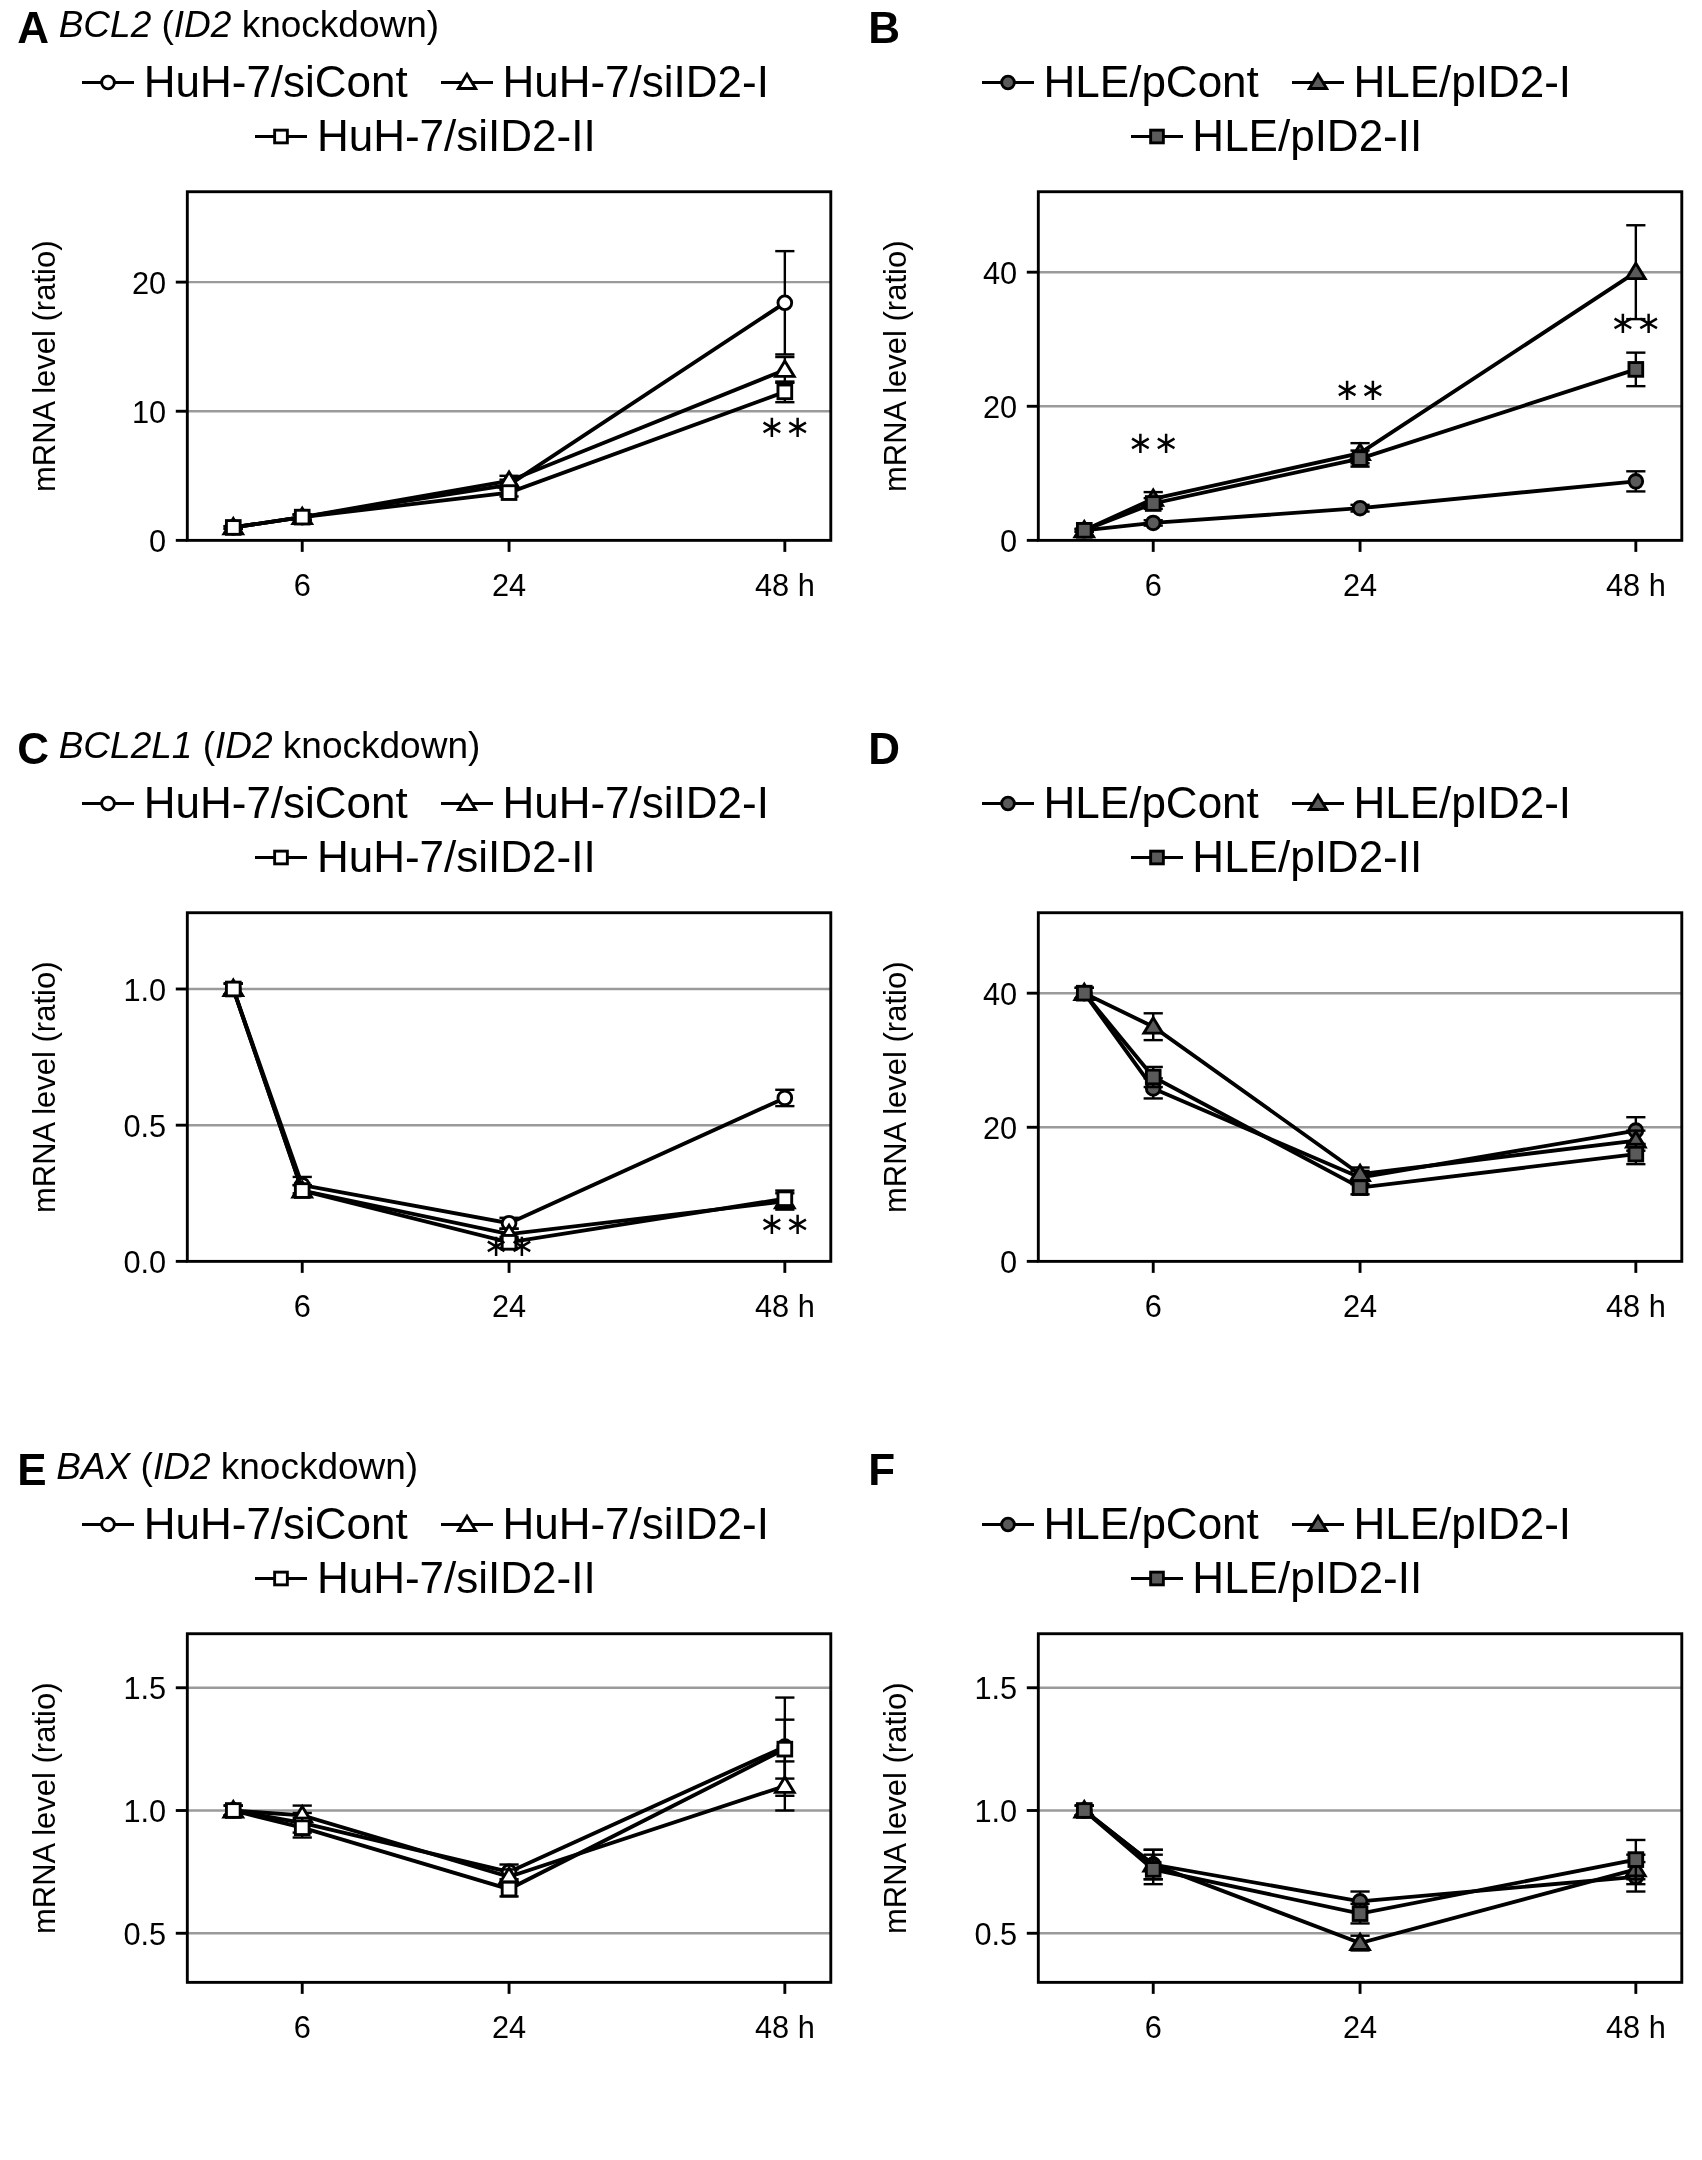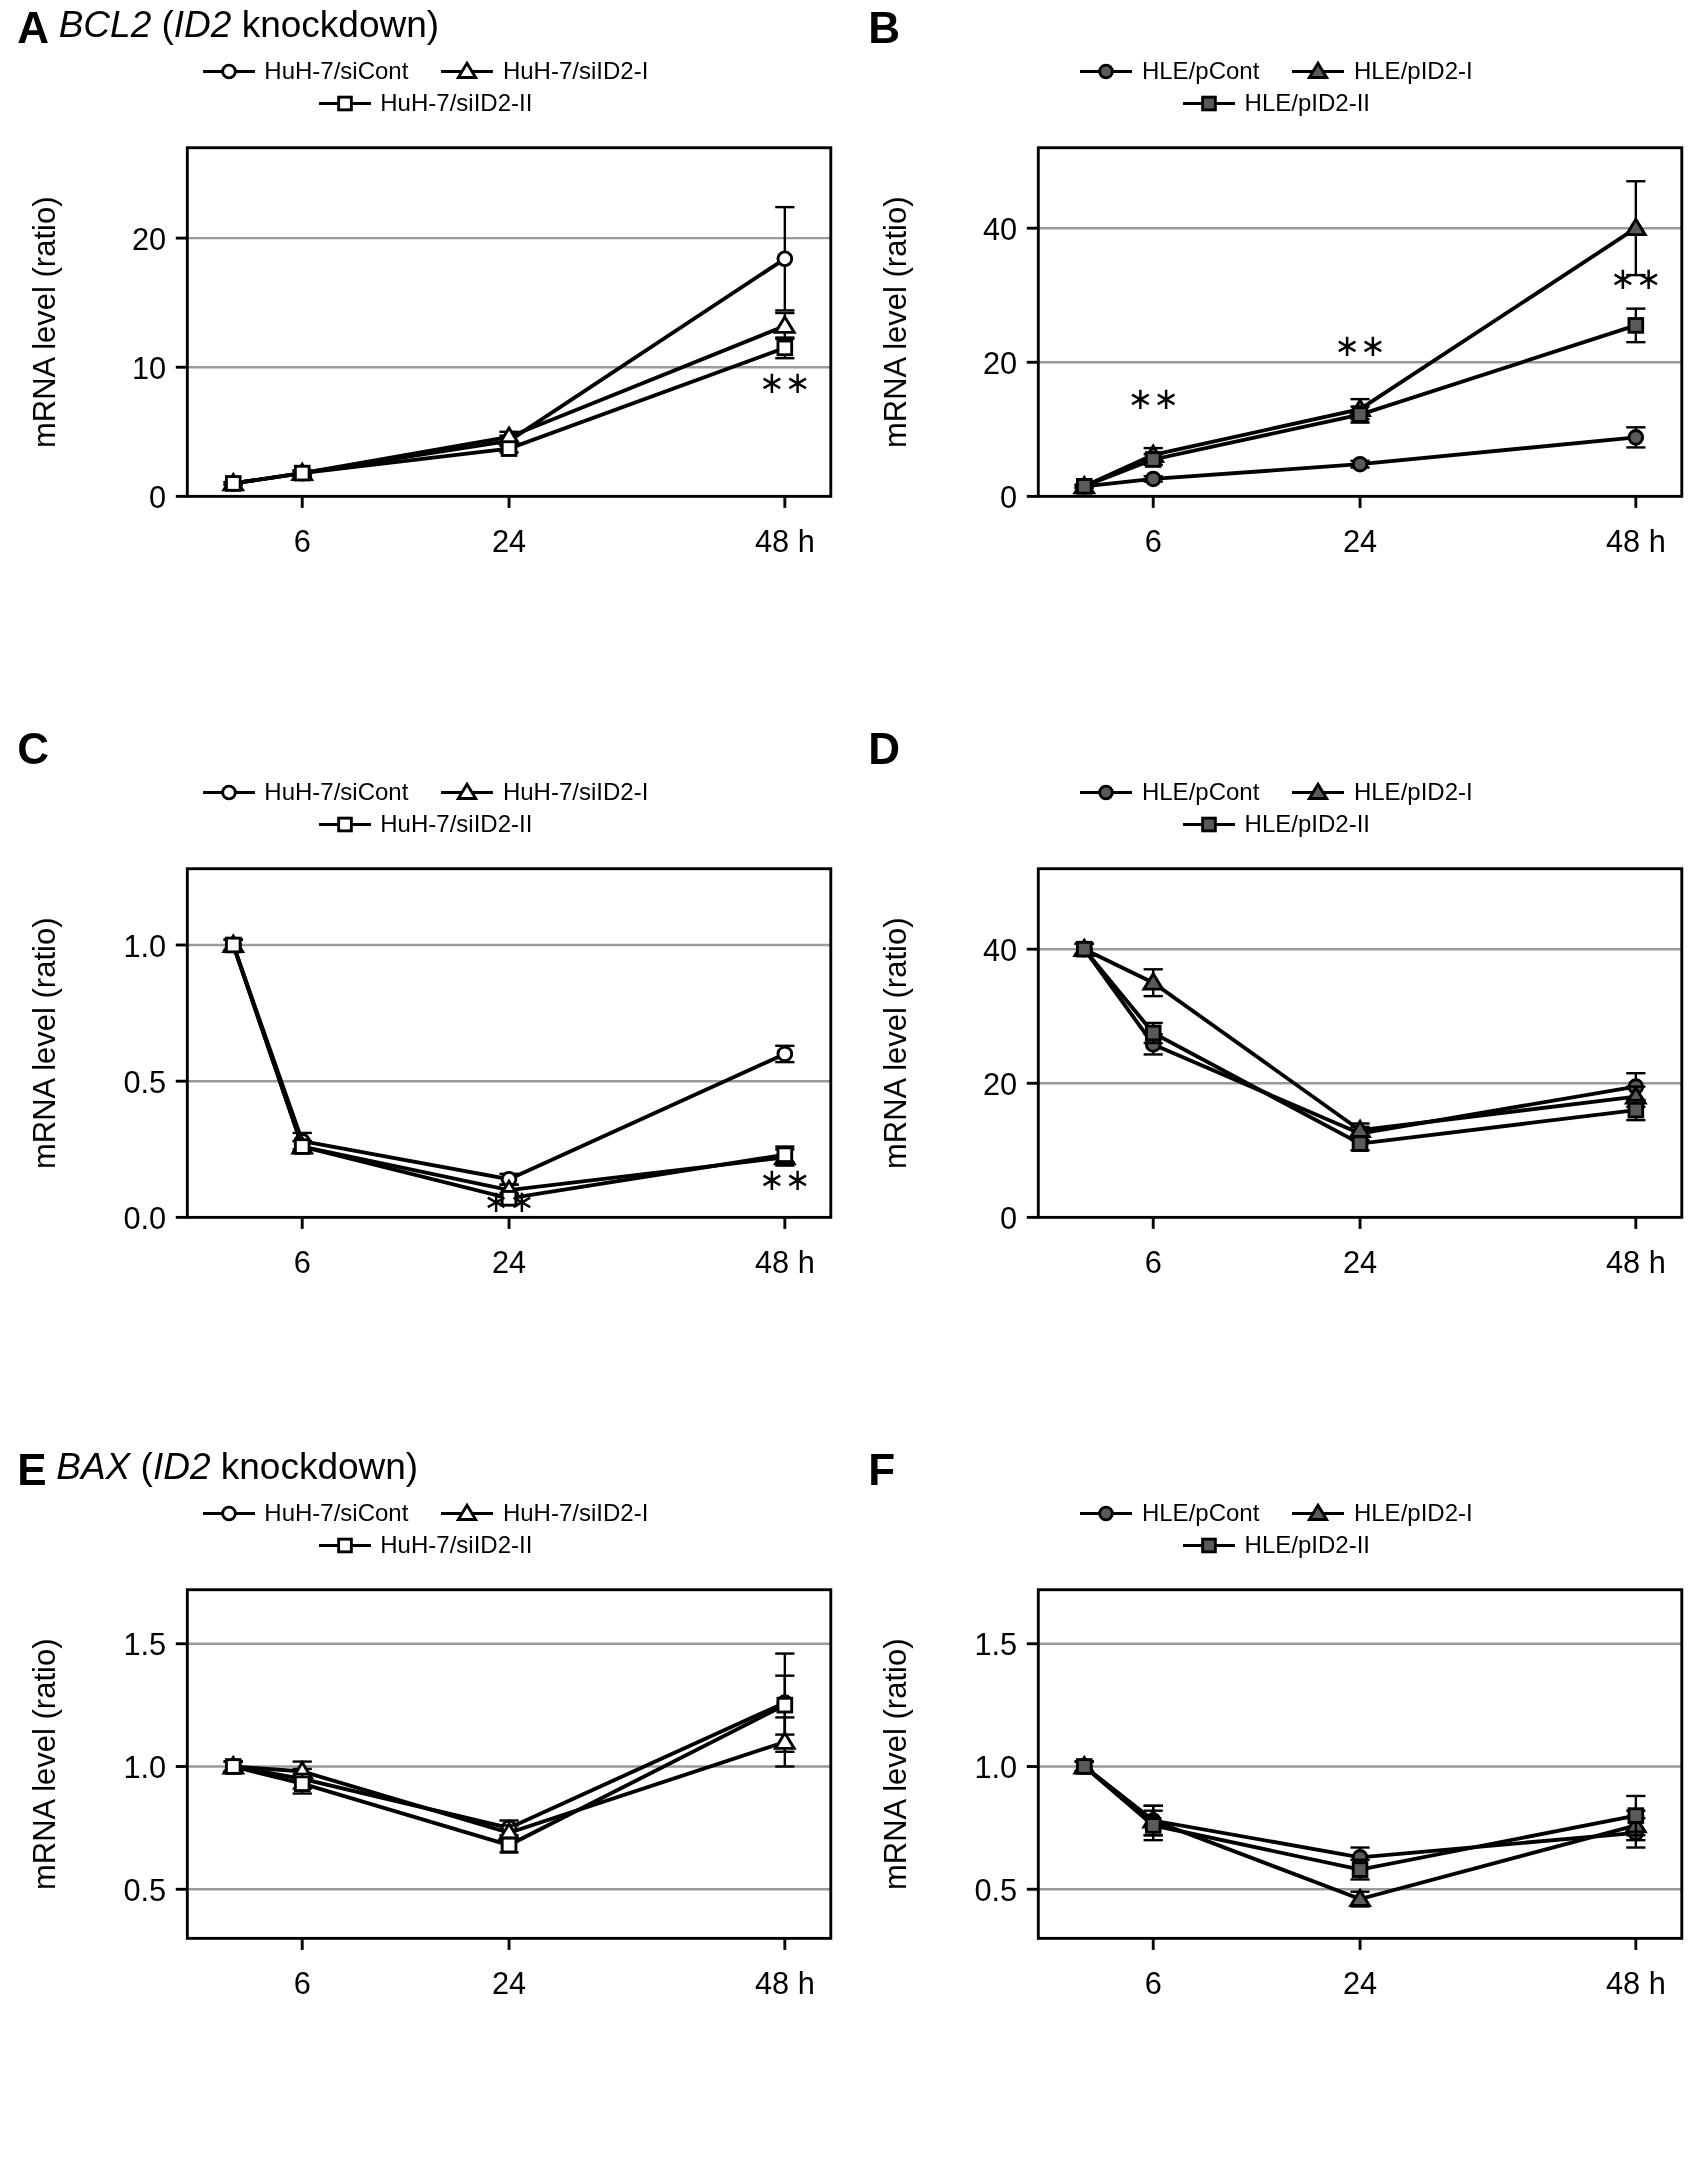--- a/index.html
+++ b/index.html
@@ -6,21 +6,21 @@
   body{font-family:"Liberation Sans", sans-serif;color:#000;}
   #page{width:1702px;height:2161px;position:relative;box-sizing:border-box;padding:0;}
   .grid{display:grid;grid-template-columns:851px 851px;grid-template-rows:721px 721px 720px;}
   .panel{position:relative;box-sizing:border-box;}
   .panel-head{display:flex;align-items:flex-start;gap:9.6px;padding:5.8px 0 0 17.3px;}
   .panel-letter{font-size:44px;font-weight:bold;line-height:1;}
   .panel-title{font-size:37px;line-height:1.05;white-space:nowrap;}
   .panel-title .ital{font-style:italic;text-align:center;}
   .legend{margin-top:7.7px;display:flex;flex-direction:column;align-items:center;gap:3.8px;width:100%;}
   .legend-row{display:flex;justify-content:center;gap:33px;}
-  .legend-item{display:flex;align-items:center;gap:9.6px;font-size:24px;white-space:nowrap;}
+  .legend-item{display:flex;align-items:center;gap:9.6px;font-size:44px;white-space:nowrap;}
   .legend-line{position:relative;width:52px;height:19px;}
   .legend-line:before{content:"";position:absolute;left:0;top:8.6px;width:52px;height:2.9px;background:#000;}
   .ylabel{position:absolute;writing-mode:vertical-rl;transform:rotate(180deg);font-size:31px;white-space:nowrap;}
   svg{display:block;}
   .tick-text{font-size:32px;font-family:"Liberation Sans", sans-serif;}
 </style>
 </head>
 <body>
 
 <div id="page">
@@ -244,20 +244,21 @@
             <text x="314.6428571428571" y="304.25" text-anchor="middle" class="tick-text" font-size="40">∗∗</text>
             <text x="530" y="248.40384615384616" text-anchor="middle" class="tick-text" font-size="40">∗∗</text>
             <text x="817.1428571428571" y="178.59615384615384" text-anchor="middle" class="tick-text" font-size="40">∗∗</text>
           </svg>
           <div class="ylabel" style="left: 27px; top: 31px; height: 349px; display: flex; align-items: center; justify-content: center;">mRNA level (ratio)</div>
         </div>
       </div>
       <div class="panel">
         <div class="panel-head">
           <div class="panel-letter">C</div>
+          <div class="panel-title"><span class="ital">BCL2L1</span><span> (<span class="ital">ID2</span> knockdown)</span></div>
         </div>
         <div class="legend">
           <div class="legend-row">
             <div class="legend-item">
               <span class="legend-line">
                 <svg width="52" height="29" style="position: absolute; left: 0px; top: -4.8px;" viewBox="0 0 54 30">
                   <line x1="0" y1="15" x2="54" y2="15" stroke="#000" stroke-width="3"></line>
                   <circle cx="27" cy="15" r="6.6000000000000005" fill="#ffffff" stroke="#000" stroke-width="3"></circle>
                 </svg>
               </span>

